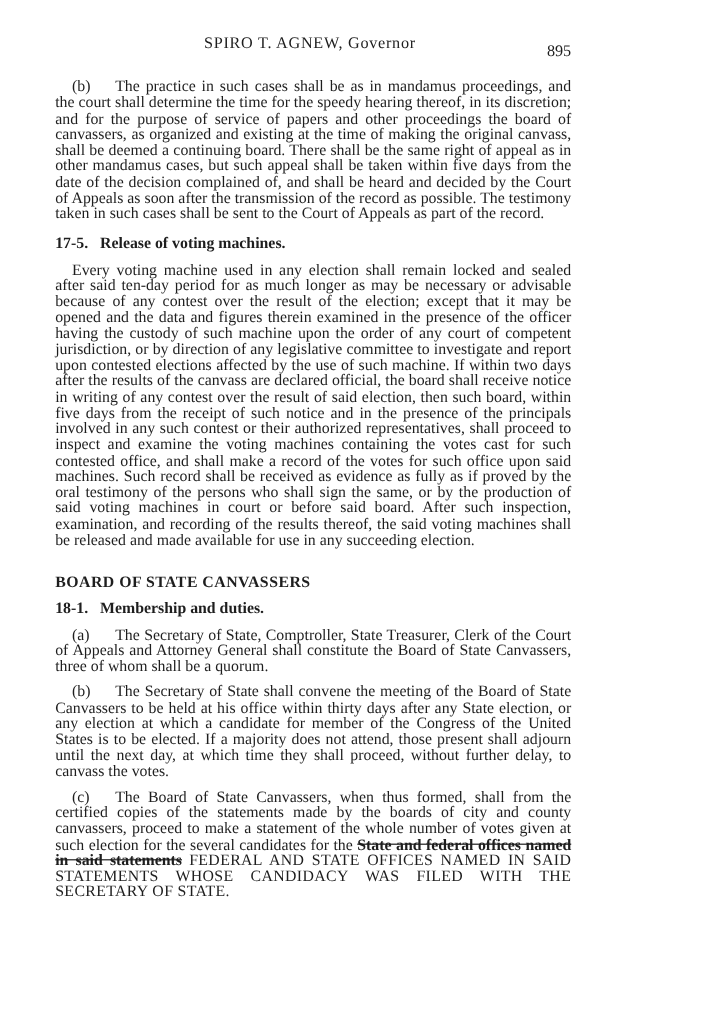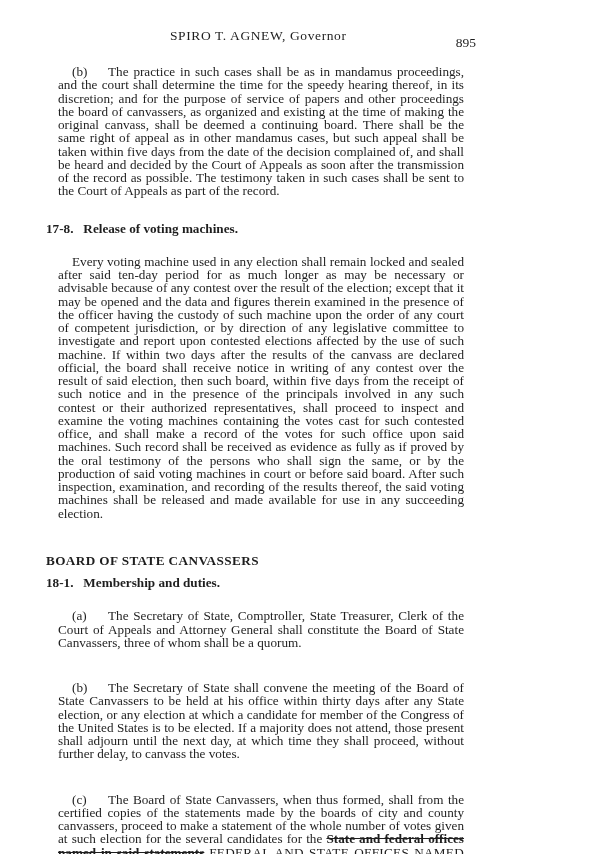--- a/index.html
+++ b/index.html
@@ -5,42 +5,42 @@
   html, body { margin: 0; padding: 0; background: #ffffff; }
   body { width: 600px; height: 854px; overflow: hidden; position: relative; }
   .page {
     position: absolute; left: 46px; top: 29px; width: 430px;
     font-family: "Liberation Serif", "DejaVu Serif", serif;
     color: #1e1e1e; font-size: 13.2px; line-height: 13.25px;
   }
   .running-head { position: relative; height: 16px; margin-bottom: 20px; font-size: 13.5px; }
   .running-head .title { position: absolute; left: 124px; top: 0; letter-spacing: 0.6px; }
   .running-head .pageno { position: absolute; right: 0; top: 7px; }
-  p { margin: 12px; text-align: justify; text-align-last: left; }
+  p { margin: 0; text-align: justify; text-align-last: left; }
   p.indent { text-indent: 14px; }
   .gap { height: 8px; }
   .section-heading { font-weight: bold; margin: 0; }
   .subheading { font-weight: bold; text-align: right; margin: 0; letter-spacing: 0.4px; }
   .struck { text-decoration: line-through; font-weight: bold; }
   .caps { letter-spacing: 0.3px; }
   .lbl { display: inline-block; width: 36px; text-indent: 0; }
 </style>
 </head>
 <body>
 
 <div class="page">
   <div class="running-head">
     <span class="title">SPIRO T. AGNEW, Governor</span>
     <span class="pageno">895</span>
   </div>
 
   <p class="indent"><span class="lbl">(b)</span><span>The practice in such cases shall be as in mandamus proceedings, and the court shall determine the time for the speedy hearing thereof, in its discretion; and for the purpose of service of papers and other proceedings the board of canvassers, as organized and existing at the time of making the original canvass, shall be deemed a continuing board. There shall be the same right of appeal as in other mandamus cases, but such appeal shall be taken within five days from the date of the decision complained of, and shall be heard and decided by the Court of Appeals as soon after the transmission of the record as possible. The testimony taken in such cases shall be sent to the Court of Appeals as part of the record.</span></p>
 
   <div class="gap" style="height:12px"></div>
-  <p class="section-heading" style="white-space:pre">17-8.   Release of voting machines.</p>
+  <p class="section-heading" style="white-space:pre">17-5.   Release of voting machines.</p>
   <div class="gap"></div>
   <p class="indent">Every voting machine used in any election shall remain locked and sealed after said ten-day period for as much longer as may be necessary or advisable because of any contest over the result of the election; except that it may be opened and the data and figures therein examined in the presence of the officer having the custody of such machine upon the order of any court of competent jurisdiction, or by direction of any legislative committee to investigate and report upon contested elections affected by the use of such machine. If within two days after the results of the canvass are declared official, the board shall receive notice in writing of any contest over the result of said election, then such board, within five days from the receipt of such notice and in the presence of the principals involved in any such contest or their authorized representatives, shall proceed to inspect and examine the voting machines containing the votes cast for such contested office, and shall make a record of the votes for such office upon said machines. Such record shall be received as evidence as fully as if proved by the oral testimony of the persons who shall sign the same, or by the production of said voting machines in court or before said board. After such inspection, examination, and recording of the results thereof, the said voting machines shall be released and made available for use in any succeeding election.</p>
 
   <div class="gap" style="height:22px"></div>
   <p class="subheading">BOARD OF STATE CANVASSERS</p>
   <div class="gap" style="height:9px"></div>
   <p class="section-heading" style="white-space:pre">18-1.   Membership and duties.</p>
   <div class="gap"></div>
 
   <p class="indent"><span class="lbl">(a)</span><span>The Secretary of State, Comptroller, State Treasurer, Clerk of the Court of Appeals and Attorney General shall constitute the Board of State Canvassers, three of whom shall be a quorum.</span></p>

